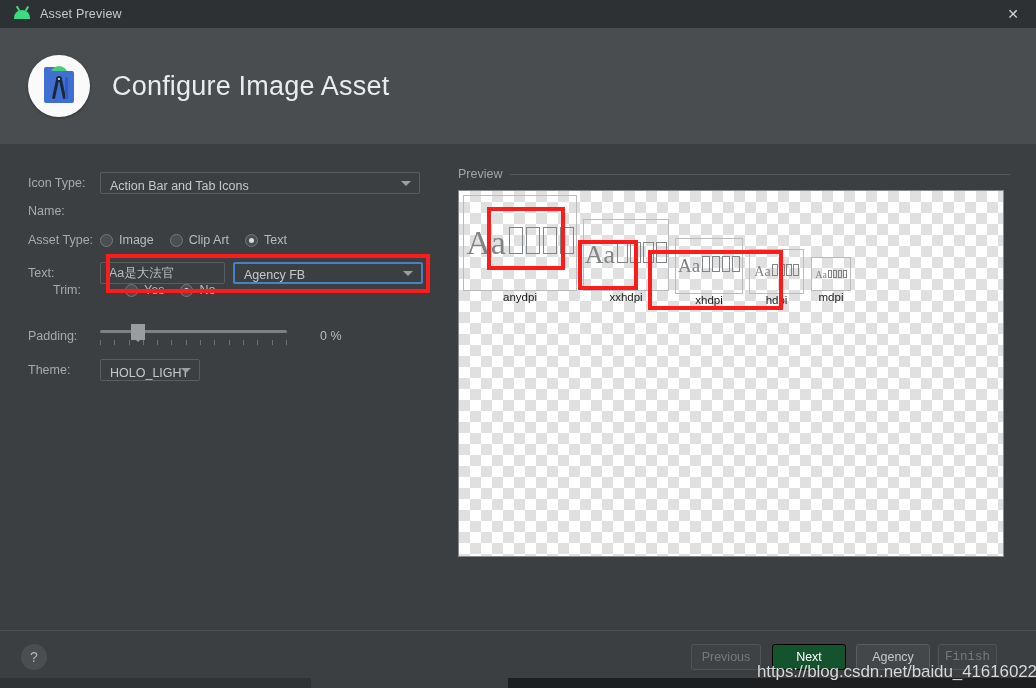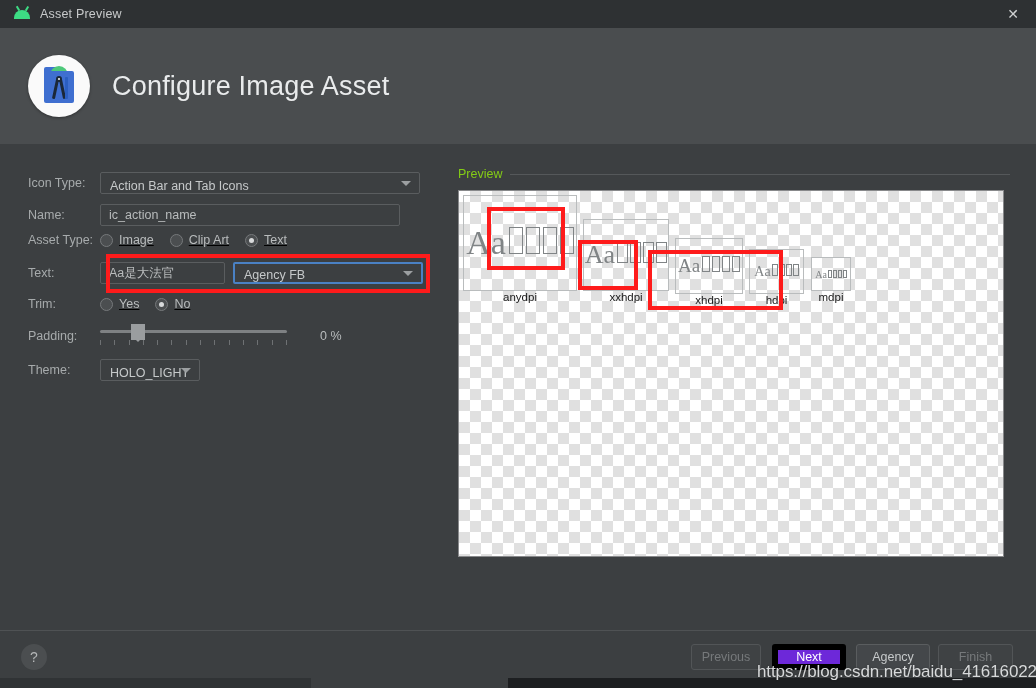--- a/index.html
+++ b/index.html
@@ -188,21 +188,21 @@
     height: 22px;
     background: #3c3f41;
     border: 1px solid #5a5d5f;
     border-radius: 2px;
     display: flex; align-items: center;
     padding: 0 8px;
     color: #b9bcbd;
     font-size: 12.5px;
   }
 
-  .radio-grp { display: flex; align-items: center; text-decoration: underline; }
+  .radio-grp { display: flex; align-items: center; }
   .radio {
     display: flex; align-items: center;
     margin-right: 16px;
   }
   .radio .dot {
     width: 13px; height: 13px;
     border-radius: 50%;
     border: 1px solid #76797b;
     background: #4b4e50;
     margin-right: 6px;
@@ -259,21 +259,21 @@
   .preview {
     position: absolute;
     left: 458px; top: 22px;
     width: 552px; height: 400px;
   }
   .preview-head {
     display: flex; align-items: center;
     height: 16px;
   }
   .preview-head .ph-label {
-    color: #84cc16; font-size: 12.5px;
+    color: #a3a3a3; font-size: 12.5px;
     margin-right: 8px;
   }
   .preview-head .ph-line {
     flex: 1; height: 1px; background: #55585a;
   }
   .canvas {
     position: absolute;
     left: 0; top: 24px;
     width: 546px; height: 367px;
     background-color: #fff;
@@ -349,28 +349,28 @@
     color: #c6c9ca;
     font-size: 12.5px;
     display: flex; align-items: center; justify-content: center;
   }
   .btn.disabled {
     color: #76797b;
     background: #3f4244;
     border-color: #525557;
   }
   .btn.primary {
-    background: #6d28d9;
-    border: 6px solid #000000;
+    background: #14532d;
+    border: 1px solid #000000;
     color: #ffffff;
   }
   .btn-prev  { left: 691px; width: 70px; }
   .btn-next  { left: 772px; width: 74px; }
   .btn-cancel{ left: 856px; width: 74px; }
-  .btn-finish{ left: 938px; width: 75px; }
+  .btn-finish{ left: 938px; width: 59px; font-family: Liberation Mono, monospace; }
 
   .watermark {
     position: absolute;
     left: 757px; top: 662px;
     color: #d7d9da;
     font-size: 17px;
     letter-spacing: -.1px;
     white-space: nowrap;
     z-index: 60;
     text-shadow: 0 0 2px rgba(0,0,0,.35);
@@ -424,23 +424,20 @@
         <div class="row" style="top:28px;">
           <div class="lbl">Icon Type:</div>
           <div class="combo" style="width:320px;">
             <span>Action Bar and Tab Icons</span>
             <span class="caret"></span>
           </div>
         </div>
 
         <div class="row" style="top:60px;">
           <div class="lbl">Name:</div>
-          <div class="textfield" style="width:300px;">
-            <span>ic_action_name</span>
-          </div>
         </div>
 
         <div class="row" style="top:89px;">
           <div class="lbl">Asset Type:</div>
           <div class="radio-grp">
             <div class="radio">
               <span class="dot"></span>
               <span class="rl">Image</span>
             </div>
             <div class="radio">
@@ -458,21 +455,21 @@
           <div class="lbl">Text:</div>
           <div class="textfield" style="width:125px;">
             <span>Aa是大法官</span>
           </div>
           <div class="combo focused" style="width:190px; margin-left:8px;">
             <span>Agency FB</span>
             <span class="caret"></span>
           </div>
         </div>
 
-        <div class="row" style="top:153px;">
+        <div class="row" style="top:139px;margin-left:25px;">
           <div class="lbl">Trim:</div>
           <div class="radio-grp">
             <div class="radio">
               <span class="dot"></span>
               <span class="rl">Yes</span>
             </div>
             <div class="radio on">
               <span class="dot"></span>
               <span class="rl">No</span>
             </div>

